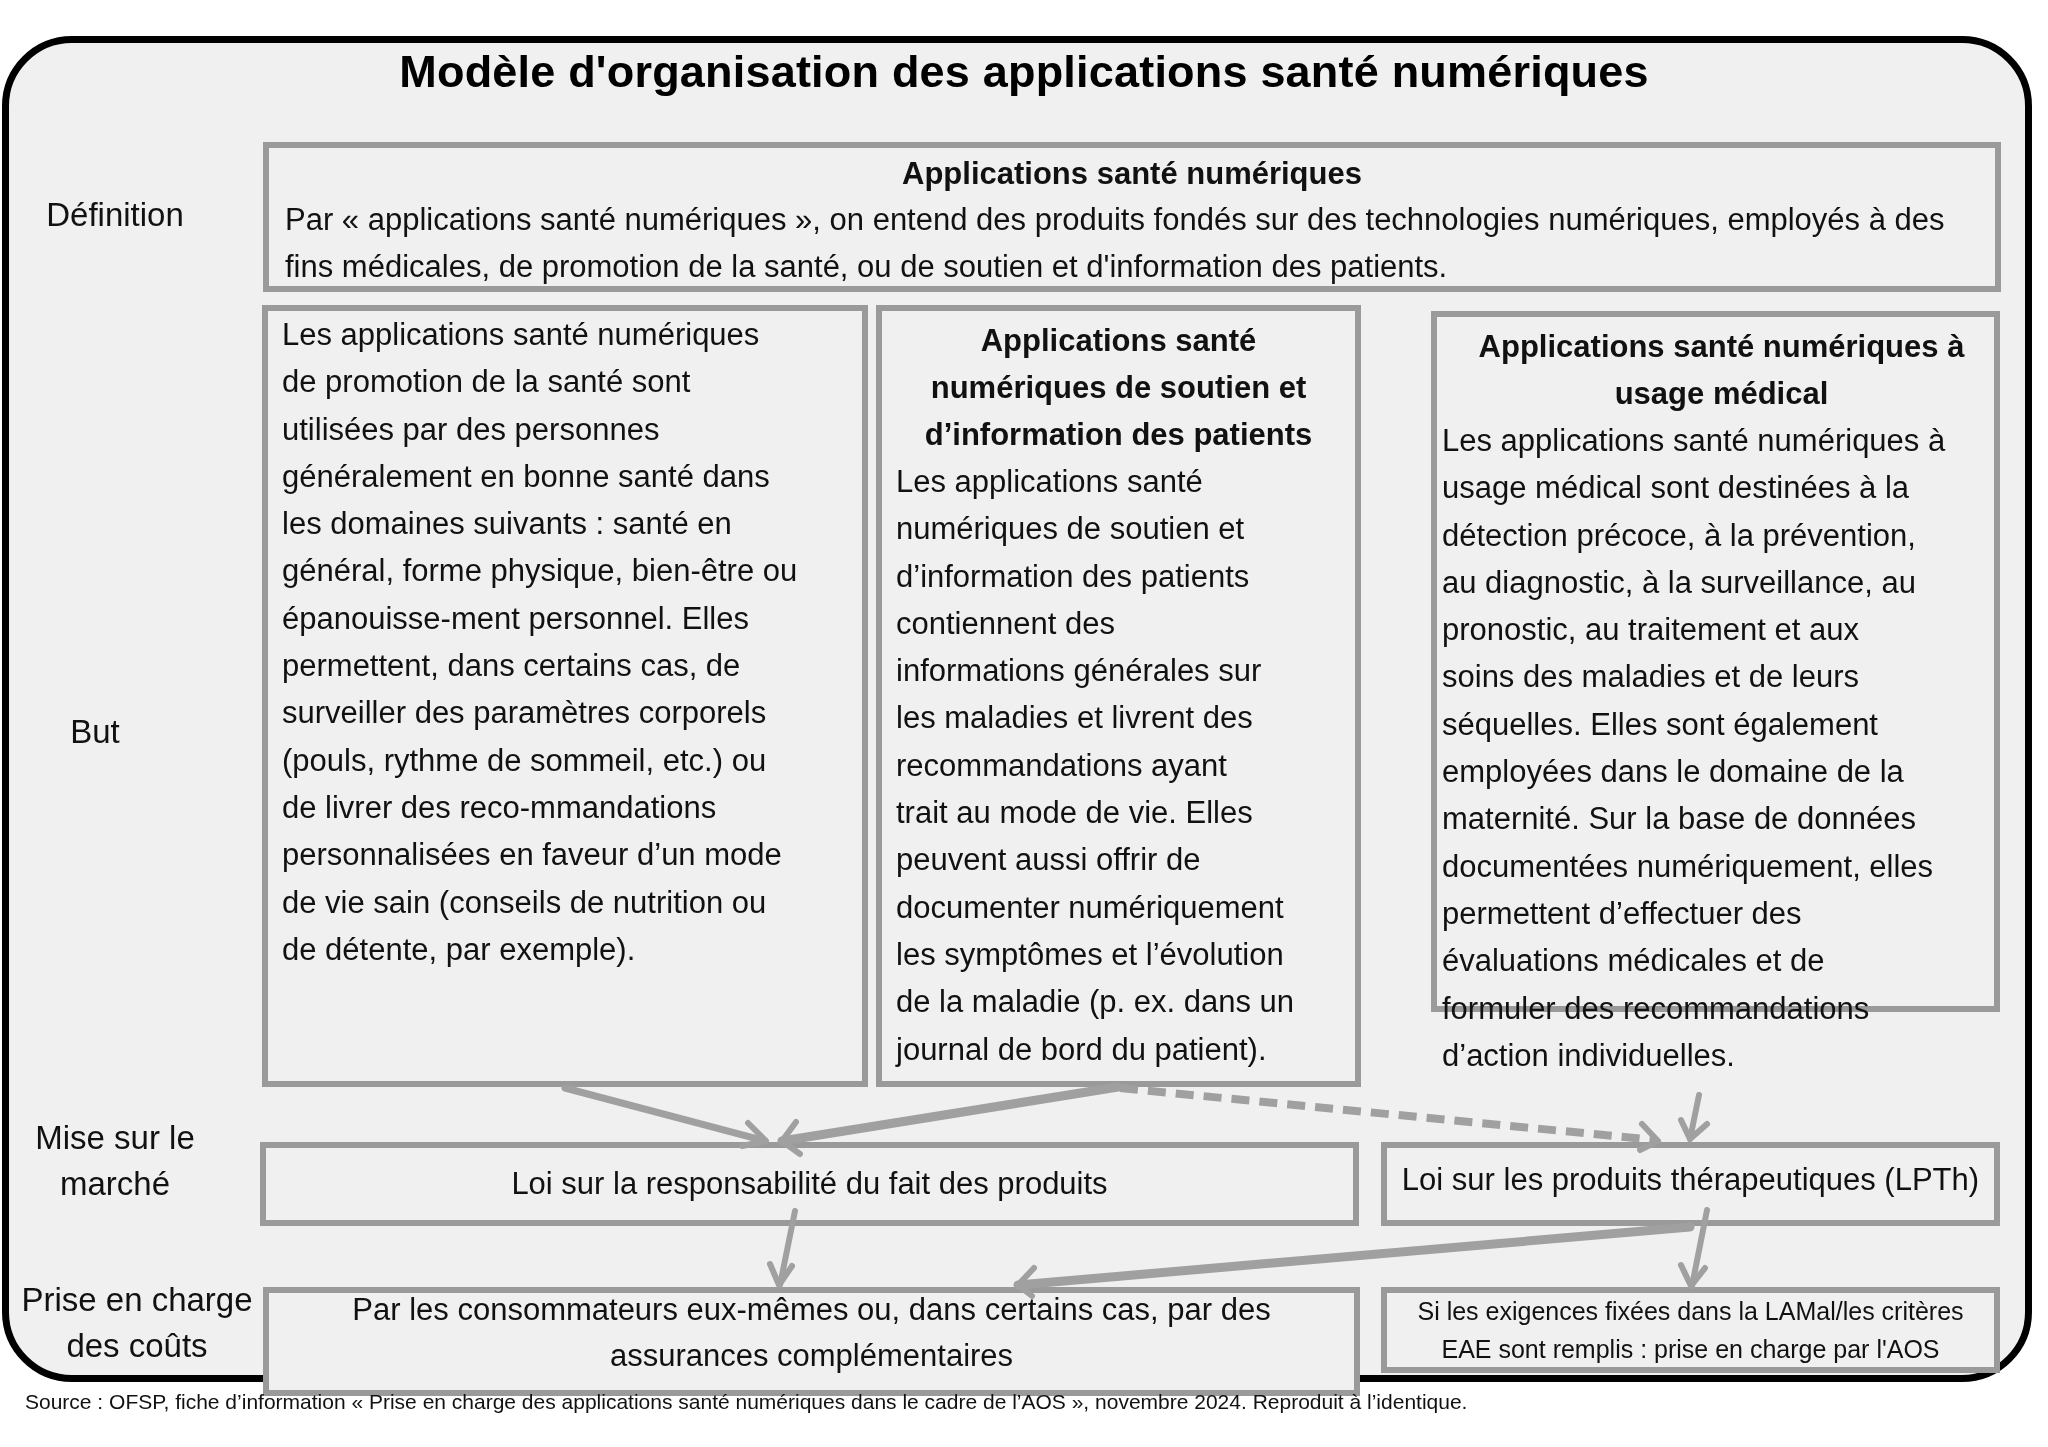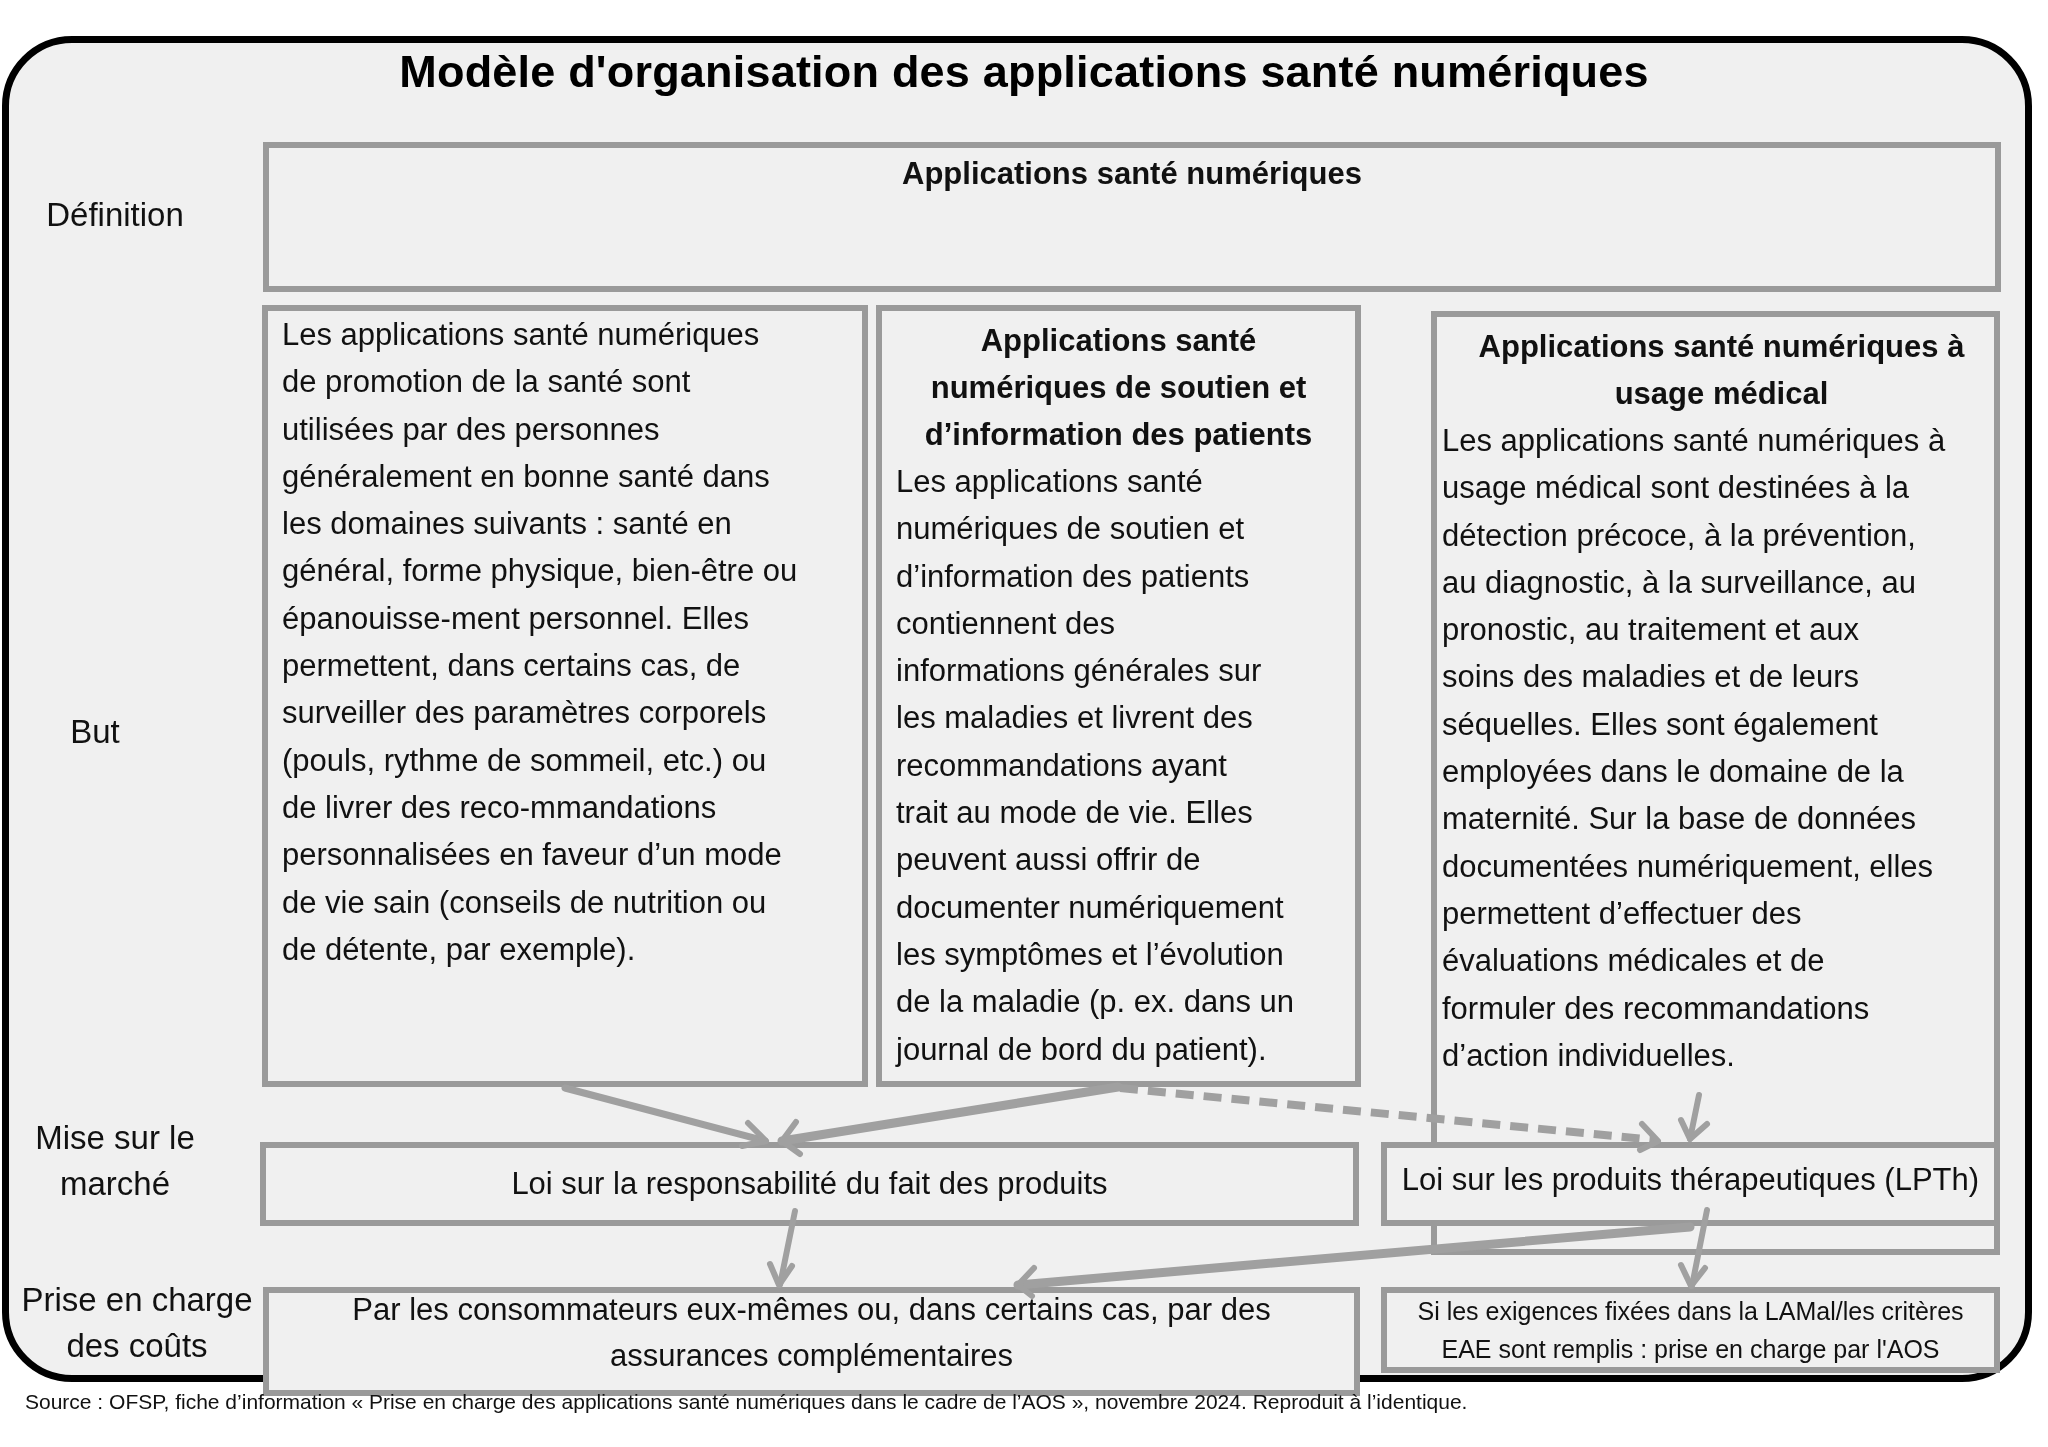--- a/index.html
+++ b/index.html
@@ -39,20 +39,21 @@
   <div>Mise sur le</div>
   <div>marché</div>
 </div>
 <div class="row-label" style="left:12px; top:1277px; width:250px;">
   <div>Prise en charge</div>
   <div>des coûts</div>
 </div>
 
 <div class="box" style="left:263px; top:142px; width:1738px; height:150px;">
   <div class="def-title">Applications santé numériques</div>
+  <div class="def-body">Par « applications santé numériques », on entend des produits fondés sur des technologies numériques, employés à des fins médicales, de promotion de la santé, ou de soutien et d'information des patients.</div>
 </div>
 
 <div class="box" style="left:262px; top:305px; width:606px; height:782px;">
   <div class="col-body"> Les applications santé numériques
 de promotion de la santé sont
 utilisées par des personnes
 généralement en bonne santé dans
 les domaines suivants : santé en
 général, forme physique, bien-être ou
 épanouisse-ment personnel. Elles
@@ -75,21 +76,21 @@
 les maladies et livrent des
 recommandations ayant
 trait au mode de vie. Elles
 peuvent aussi offrir de
 documenter numériquement
 les symptômes et l’évolution
 de la maladie (p. ex. dans un
 journal de bord du patient).</div>
 </div>
 
-<div class="box" style="left:1431px; top:311px; width:569px; height:944px;">
+<div class="box" style="left:1431px; top:311px; width:569px; height:701px;">
   <div class="col-title" style="padding:6px 12px 0 24px;">Applications santé numériques à usage médical</div>
   <div class="col-body" style="padding-left:5px; padding-right:0; margin-right:-12px;">Les applications santé numériques à
 usage médical sont destinées à la
 détection précoce, à la prévention,
 au diagnostic, à la surveillance, au
 pronostic, au traitement et aux
 soins des maladies et de leurs
 séquelles. Elles sont également
 employées dans le domaine de la
 maternité. Sur la base de données

